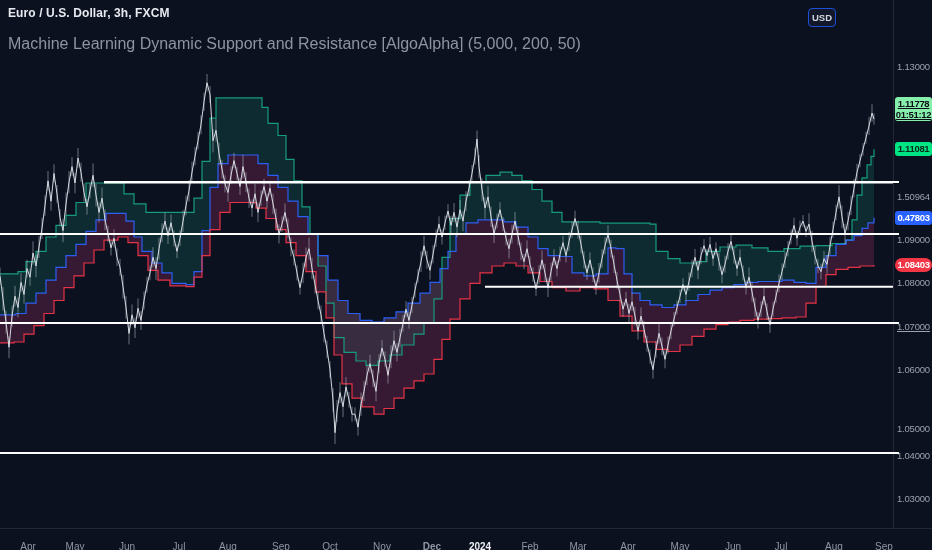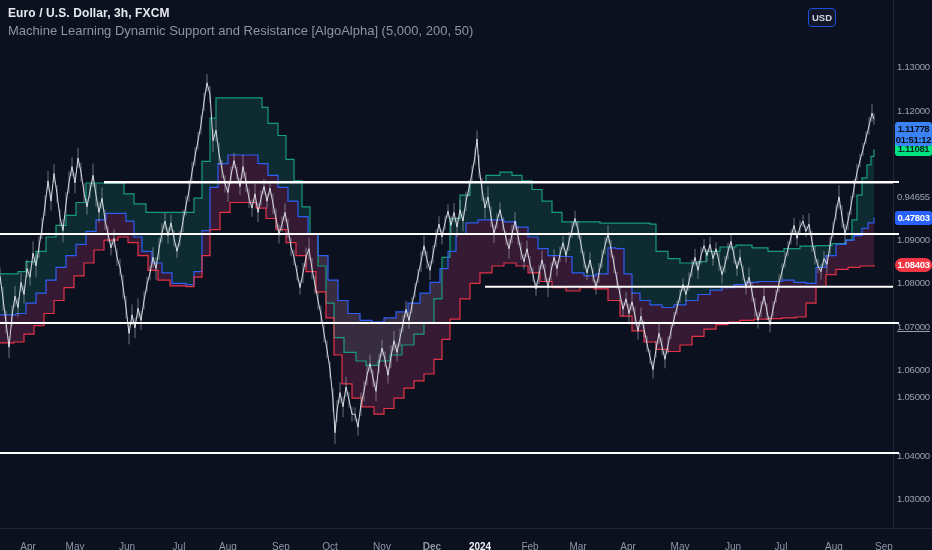--- a/index.html
+++ b/index.html
@@ -3,21 +3,21 @@
 <meta charset="utf-8">
 <style>
   html,body{margin:0;padding:0;background:#0c1120;width:932px;height:550px;overflow:hidden;
     font-family:"Liberation Sans",sans-serif;-webkit-font-smoothing:antialiased;}
   #root{position:relative;width:840px;height:550px;background:#0c1120;}
   #plot{position:absolute;left:0;top:0;width:893px;height:528px;}
   #plot svg{display:block;}
   
   #hdr{position:absolute;left:8px;top:6px;z-index:30;}
   .sym{font-size:12px;font-weight:700;color:#e6e9ef;letter-spacing:.1px;cursor:pointer;}
-  .ind{font-size:13px;color:#8d94a2;margin-top:3px;cursor:pointer;}
+  .ind{font-size:16px;color:#8d94a2;margin-top:15px;cursor:pointer;}
   
   #usdbtn{position:absolute;right:4px;top:8px;width:26px;height:17px;line-height:17px;text-align:center;
     font-size:9.5px;font-weight:700;color:#d3d6de;border:1px solid #1d4ed8;border-radius:4px;
     background:#12182a;z-index:40;cursor:pointer;}
   
   #paxis{position:absolute;left:893px;top:0;width:39px;height:528px;border-left:1px solid #222838;
     background:#0c1120;z-index:10;cursor:ns-resize;}
   .ylab{position:absolute;left:3px;font-size:9.5px;color:#9ba1af;letter-spacing:-0.2px;white-space:nowrap;}
   .ytick{position:absolute;left:-7px;width:12px;height:2px;background:#ffffff;}
   .badge{position:absolute;left:1px;width:37px;text-align:center;border-radius:3px;z-index:20;
@@ -57,36 +57,36 @@
   <div id="hdr">
     <div class="sym">Euro / U.S. Dollar, 3h, FXCM</div>
     <div class="ind">Machine Learning Dynamic Support and Resistance [AlgoAlpha] (5,000, 200, 50)</div>
   </div>
 
   <div id="usdbtn">USD</div>
 
   <div id="paxis">
       <div class="ylab" style="top: 61.4px;">1.13000</div>
       <div class="ylab" style="top: 104.6px;">1.12000</div>
-      <div class="ylab" style="top: 191px;">0.94655</div>
+      <div class="ylab" style="top: 191px;">1.50964</div>
       <div class="ylab" style="top: 234.2px;">1.09000</div>
       <div class="ylab" style="top: 277.4px;">1.08000</div>
       <div class="ylab" style="top: 320.6px; text-decoration: underline;">1.07000</div>
       <div class="ylab" style="top: 363.8px;">1.06000</div>
-      <div class="ylab" style="top: 391px;">1.05000</div>
+      <div class="ylab" style="top: 423px;">1.05000</div>
       <div class="ylab" style="top: 450.2px;">1.04000</div>
       <div class="ylab" style="top: 493.4px;">1.03000</div>
       <div class="ytick" style="top: 181.176px;"></div>
       <div class="ytick" style="top: 233.016px;"></div>
       <div class="ytick" style="top: 322.008px;"></div>
       <div class="ytick" style="top: 452.04px;"></div>
       <div class="badge one" style="top: 142.301px; background: rgb(0, 229, 131); color: rgb(7, 40, 26);">1.11081</div>
       <div class="badge one" style="top: 210.816px; background: rgb(41, 98, 255); color: rgb(255, 255, 255);">0.47803</div>
       <div class="badge one" style="top: 257.99px; background: rgb(242, 54, 69); color: rgb(255, 255, 255); border-radius: 7px;">1.08403</div>
-      <div class="badge last" style="top: 122px; background: #3b82f6; color: rgb(11, 14, 20);">
+      <div class="badge last" style="top: 97px; background: #86efac; color: rgb(11, 14, 20); text-decoration: underline;">
         <div class="row">1.11778</div>
         <div class="row">01:51:12</div>
       </div>
     </div>
 
   <div id="taxis">
       <div class="xlab" style="left: 28px;">Apr</div>
       <div class="xlab" style="left: 75px;">May</div>
       <div class="xlab" style="left: 127px;">Jun</div>
       <div class="xlab" style="left: 179px;">Jul</div>

